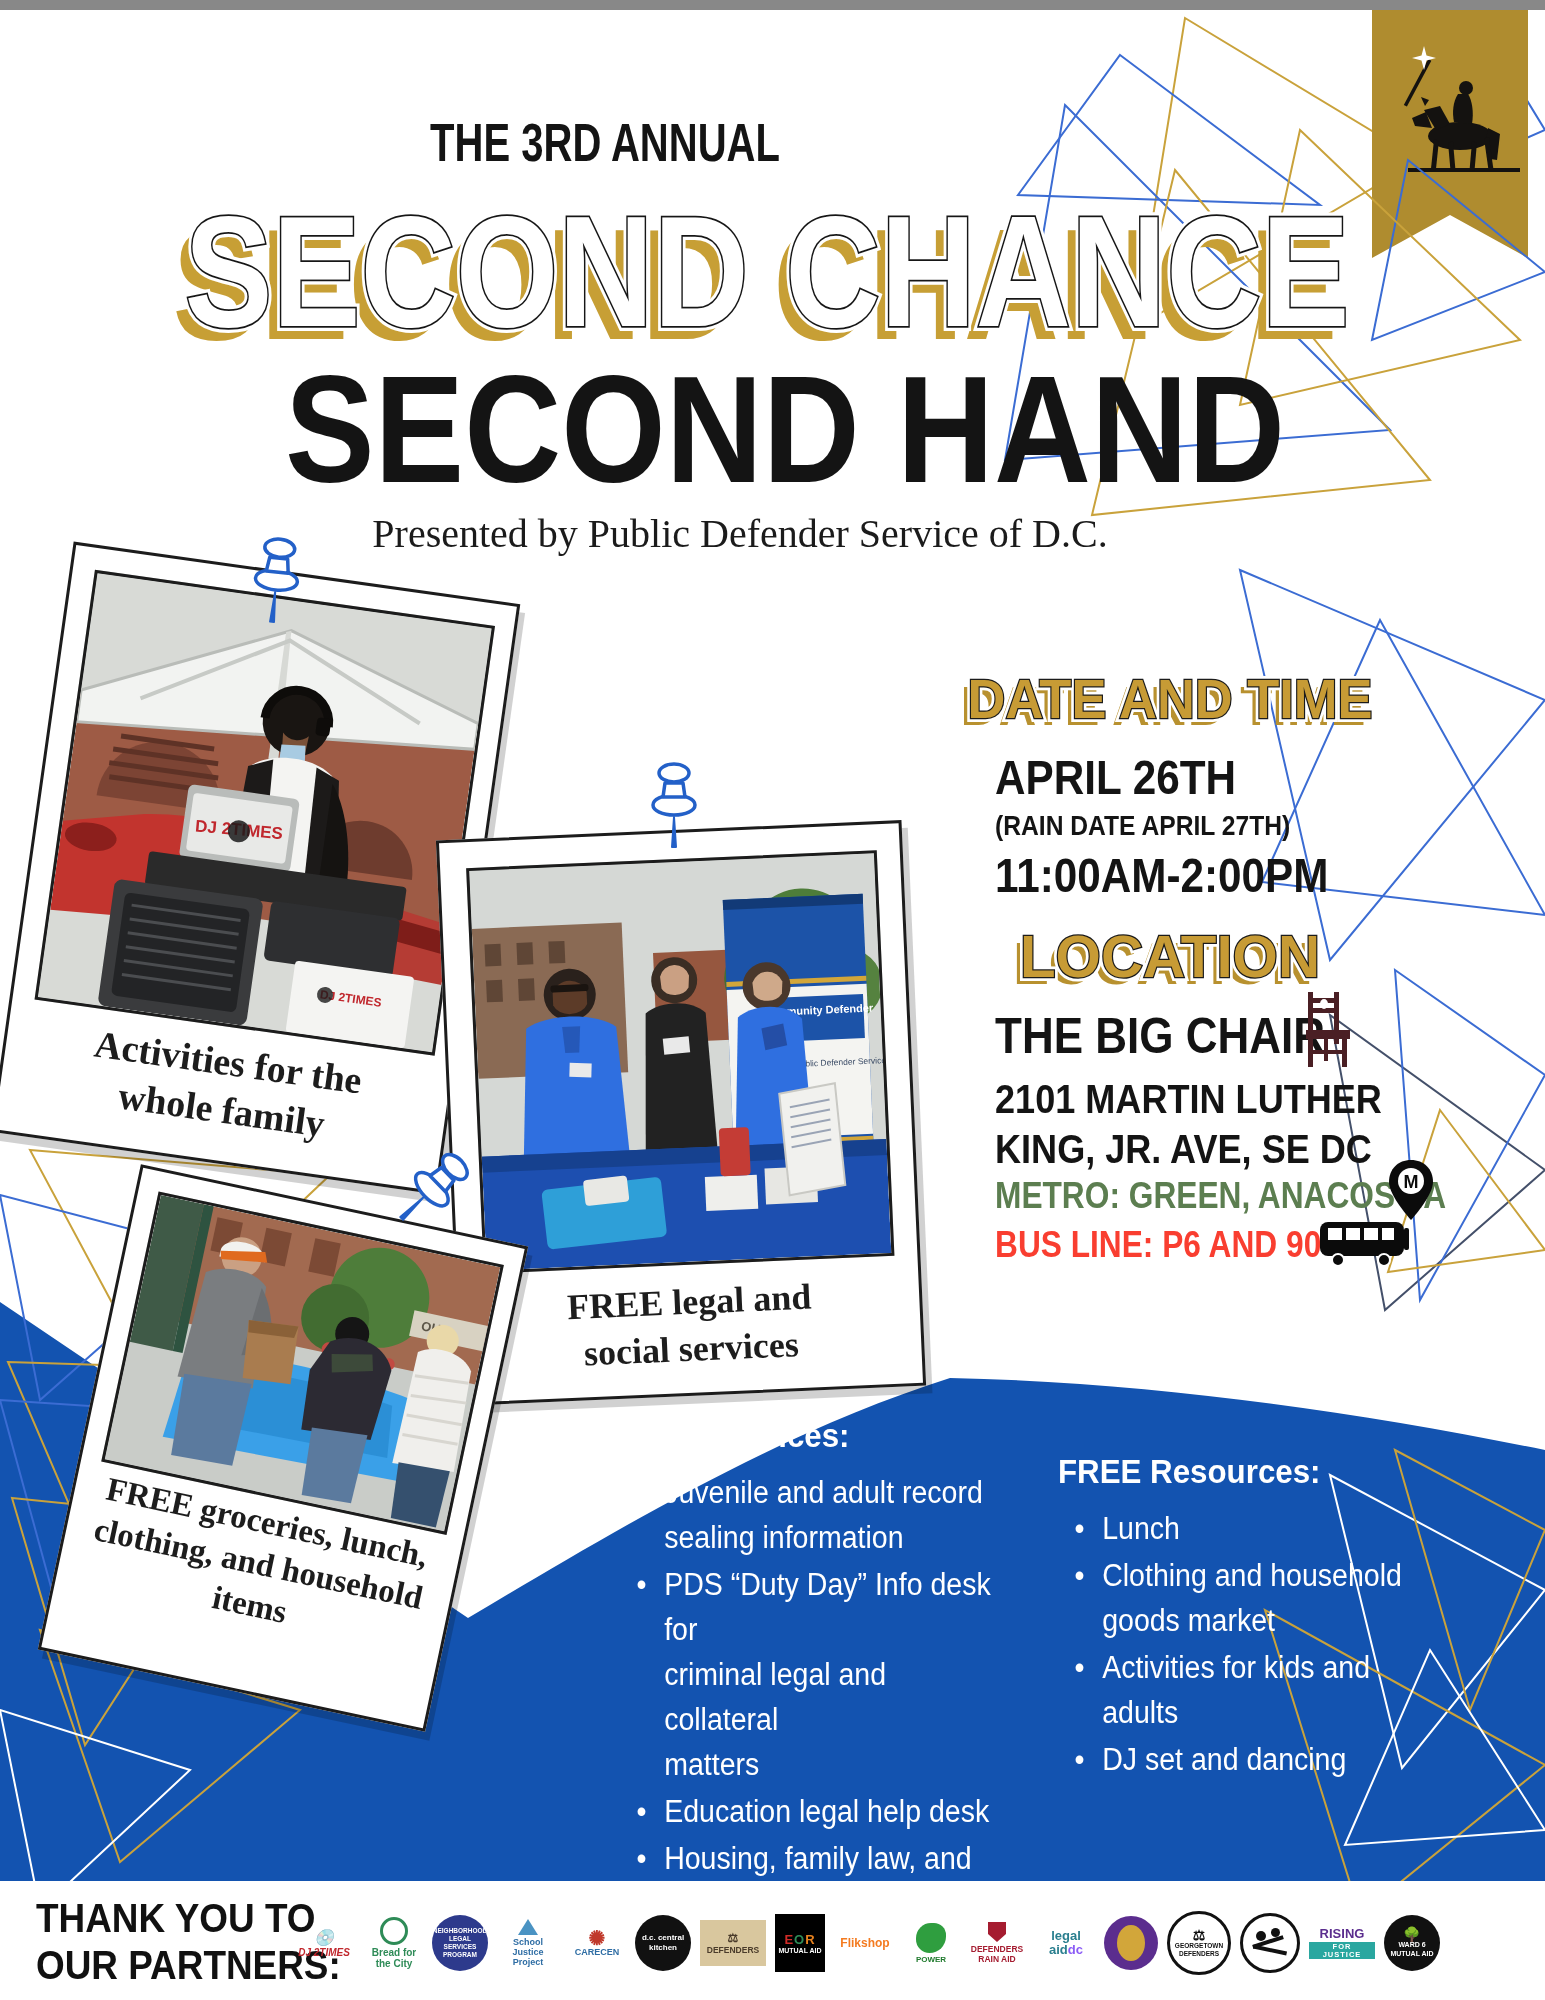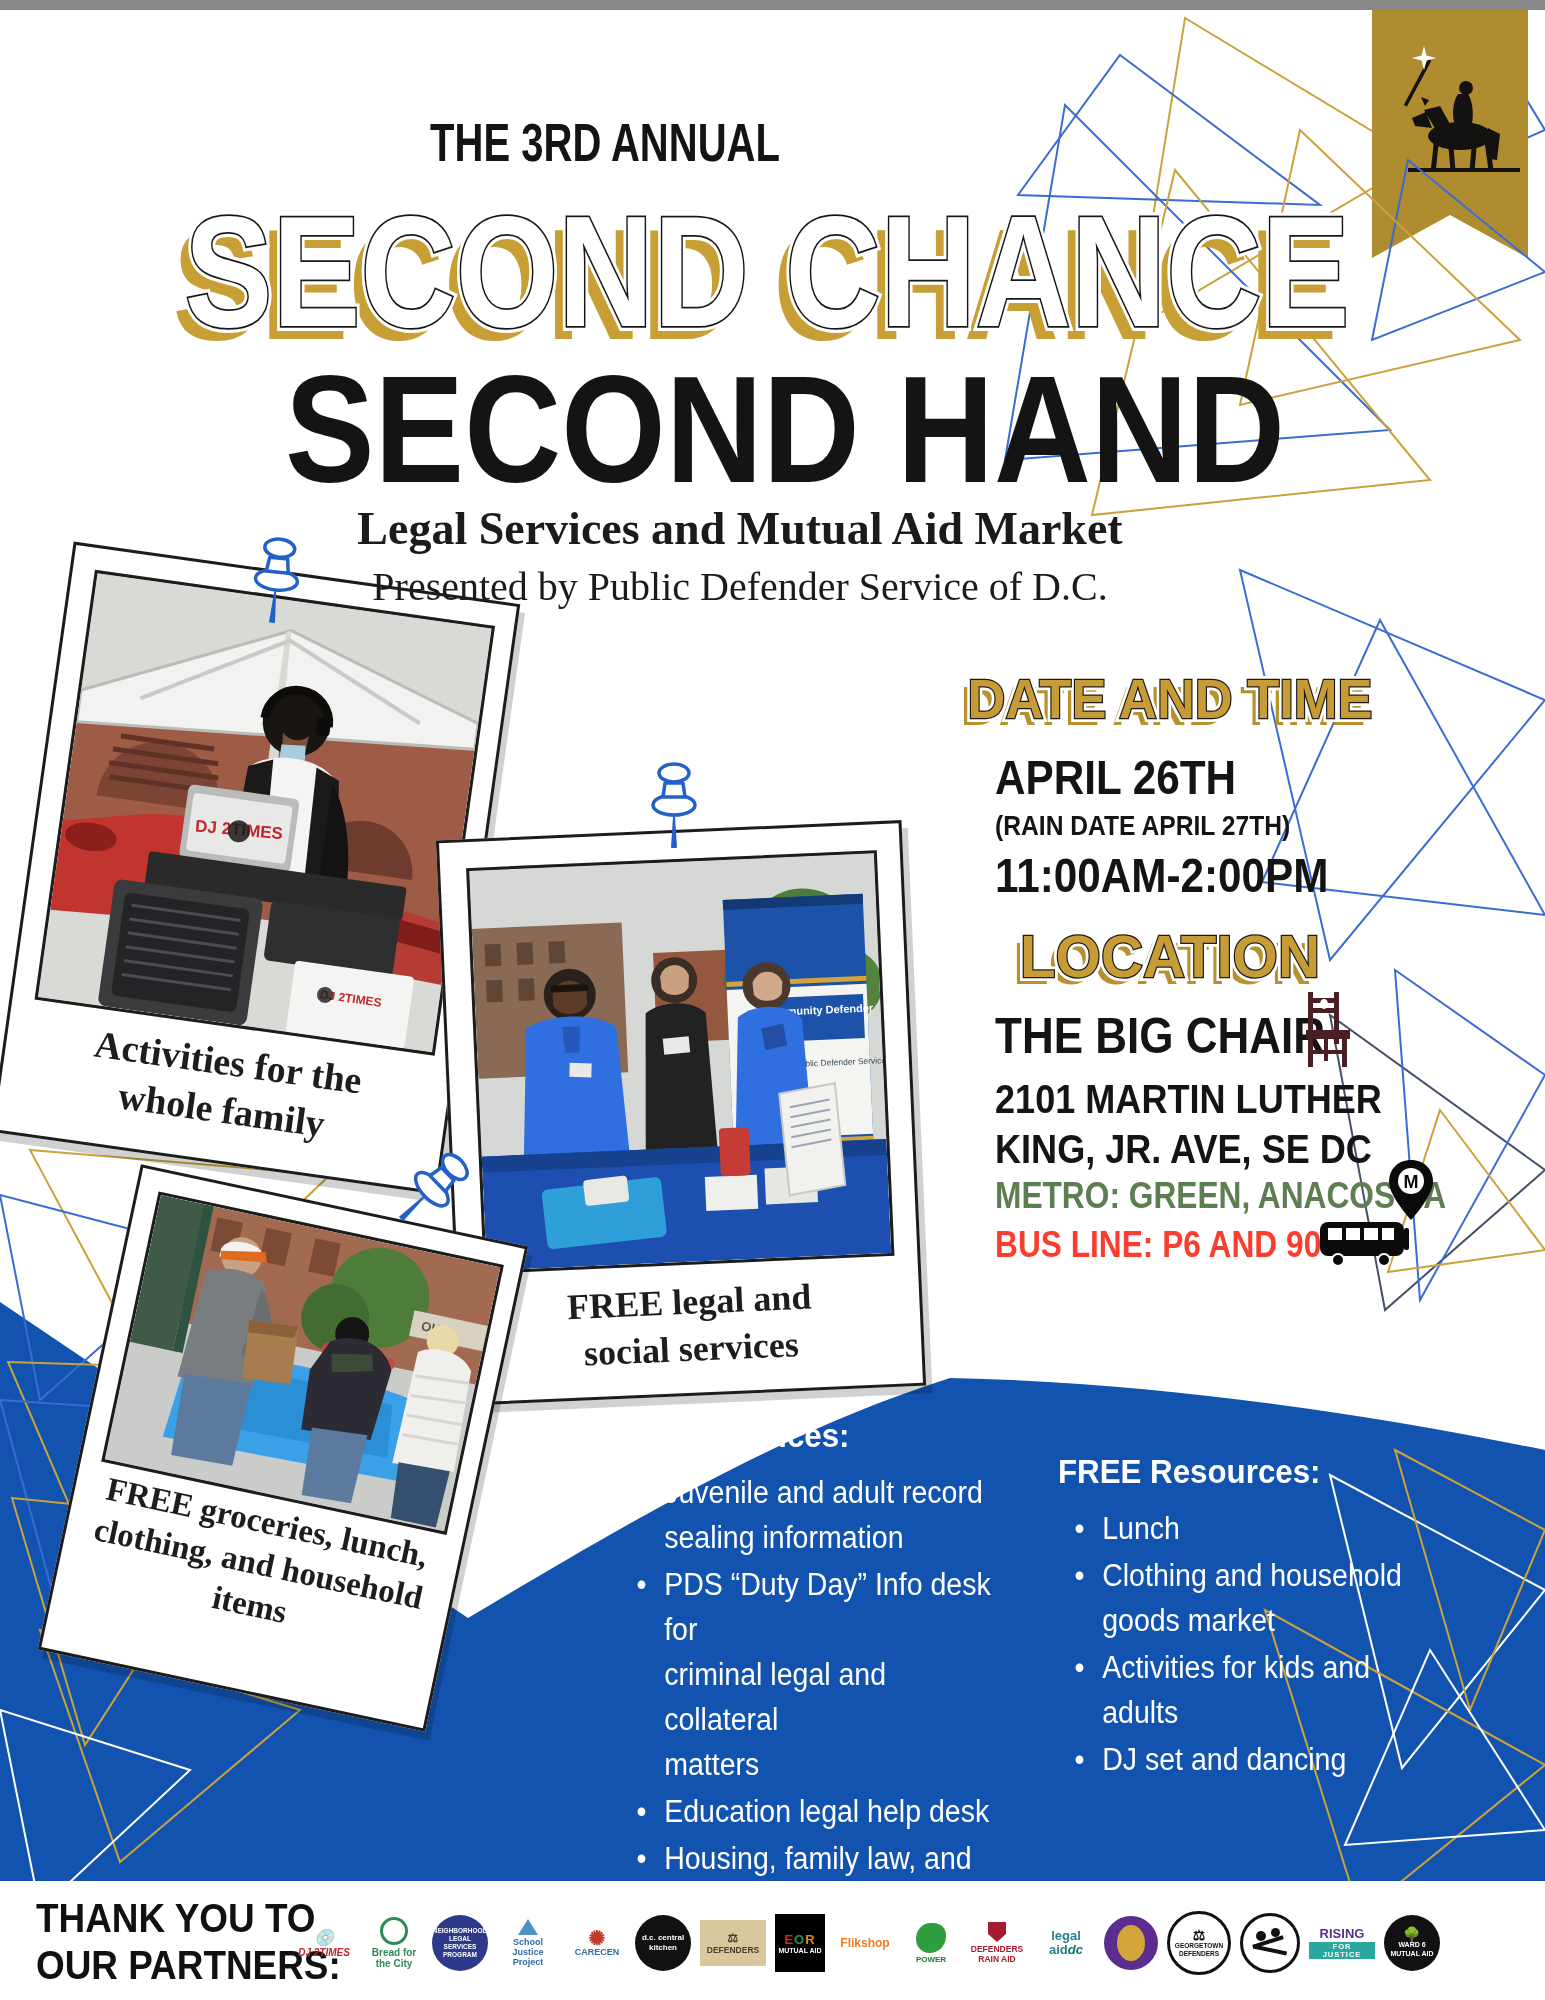--- a/index.html
+++ b/index.html
@@ -64,21 +64,21 @@
   .p7{width:66px;height:46px;background:#d9c79e;color:#4a3b2a;font-size:8.5px;}
   .p8{width:50px;height:58px;background:#000;color:#fff;font-size:7px;}
   .p8 .eor{font-size:13px;letter-spacing:1px;}
   .p8 .eor .e{color:#d02b27;} .p8 .eor .o{color:#2e8b57;} .p8 .eor .r{color:#e8821e;}
   .p9{width:62px;height:40px;color:#f47b20;font-size:12px;}
   .p10{width:52px;height:56px;color:#1f7a2d;font-size:8px;}
   .p10 .blob{width:30px;height:30px;border-radius:50% 40% 55% 45%;background:#2f9e3f;margin-bottom:2px;}
   .p11{width:62px;height:58px;color:#a51c30;font-size:8.5px;}
   .p11 .shield{width:18px;height:20px;background:#a51c30;clip-path:polygon(0 0,100% 0,100% 60%,50% 100%,0 60%);margin-bottom:2px;}
   .p12{width:58px;height:50px;color:#2a7f8f;font-size:13px;line-height:1.05;font-weight:bold;}
-  .p12 .dc{color:#0f766e;font-style:italic;}
+  .p12 .dc{color:#8b5cf6;}
   .p13{width:54px;height:54px;border-radius:50%;background:#5b2d8e;position:relative;}
   .p13 .gold{position:absolute;left:13px;top:9px;width:28px;height:36px;border-radius:50%;background:#d2a63a;}
   .p14{width:58px;height:58px;border-radius:50%;border:3px solid #111;color:#111;font-size:6.5px;line-height:1.2;background:#fff;}
   .p14 .sc{font-size:14px;line-height:14px;}
   .p15{width:54px;height:54px;border-radius:50%;border:3px solid #111;background:#fff;position:relative;}
   .p15 i{position:absolute;background:#111;}
   .p15 .a{left:9px;top:24px;width:32px;height:4px;transform:rotate(-18deg);}
   .p15 .b{left:13px;top:15px;width:10px;height:10px;border-radius:50%;}
   .p15 .c{left:28px;top:12px;width:9px;height:9px;border-radius:50%;}
   .p15 .d{left:10px;top:32px;width:34px;height:4px;transform:rotate(12deg);}
@@ -162,21 +162,20 @@
     <text x="617" y="148" text-anchor="middle" font-size="158" font-weight="bold" fill="#ffffff" stroke="#ffffff" stroke-width="10" paint-order="stroke" textLength="1165" lengthAdjust="spacingAndGlyphs">SECOND CHANCE</text>
     <text x="617" y="148" text-anchor="middle" font-size="158" font-weight="bold" fill="#ffffff" stroke="#161616" stroke-width="3.5" paint-order="stroke" textLength="1165" lengthAdjust="spacingAndGlyphs">SECOND CHANCE</text>
   </svg>
 
   <svg class="hsvg" style="left:240px;top:342px;" width="1090" height="165" viewBox="0 0 1090 165">
     <text x="545" y="130" text-anchor="middle" font-size="152" font-weight="bold" fill="#141414" textLength="1000" lengthAdjust="spacingAndGlyphs">SECOND HAND</text>
   </svg>
 
   <div class="abs" style="left:280px;top:492px;width:920px;text-align:center;z-index:6;color:#1b1b1b;
               font-family:'Liberation Serif','DejaVu Serif',serif;">
-    <div style="font-size:46px;font-weight:600;">Legal Services and Mutual Aid Market</div>
     <div style="font-size:40px;margin-top:8px;">Presented by Public Defender Service of D.C.</div>
   </div>
 
   <svg class="hsvg" style="left:955px;top:650px;" width="430" height="80" viewBox="0 0 430 80">
     <text x="215" y="58" text-anchor="middle" font-size="56" font-weight="bold" fill="#B8912F" transform="translate(-7,7)" textLength="405" lengthAdjust="spacingAndGlyphs">DATE AND TIME</text>
     <text x="215" y="58" text-anchor="middle" font-size="56" font-weight="bold" fill="#fff" stroke="#ffffff" stroke-width="8" paint-order="stroke" textLength="405" lengthAdjust="spacingAndGlyphs">DATE AND TIME</text>
     <text x="215" y="58" text-anchor="middle" font-size="56" font-weight="bold" fill="#C79B35" stroke="#1b1b1b" stroke-width="2.5" paint-order="stroke" textLength="405" lengthAdjust="spacingAndGlyphs">DATE AND TIME</text>
   </svg>
 
   <div id="ev-date" class="rc cond">APRIL 26TH</div>

